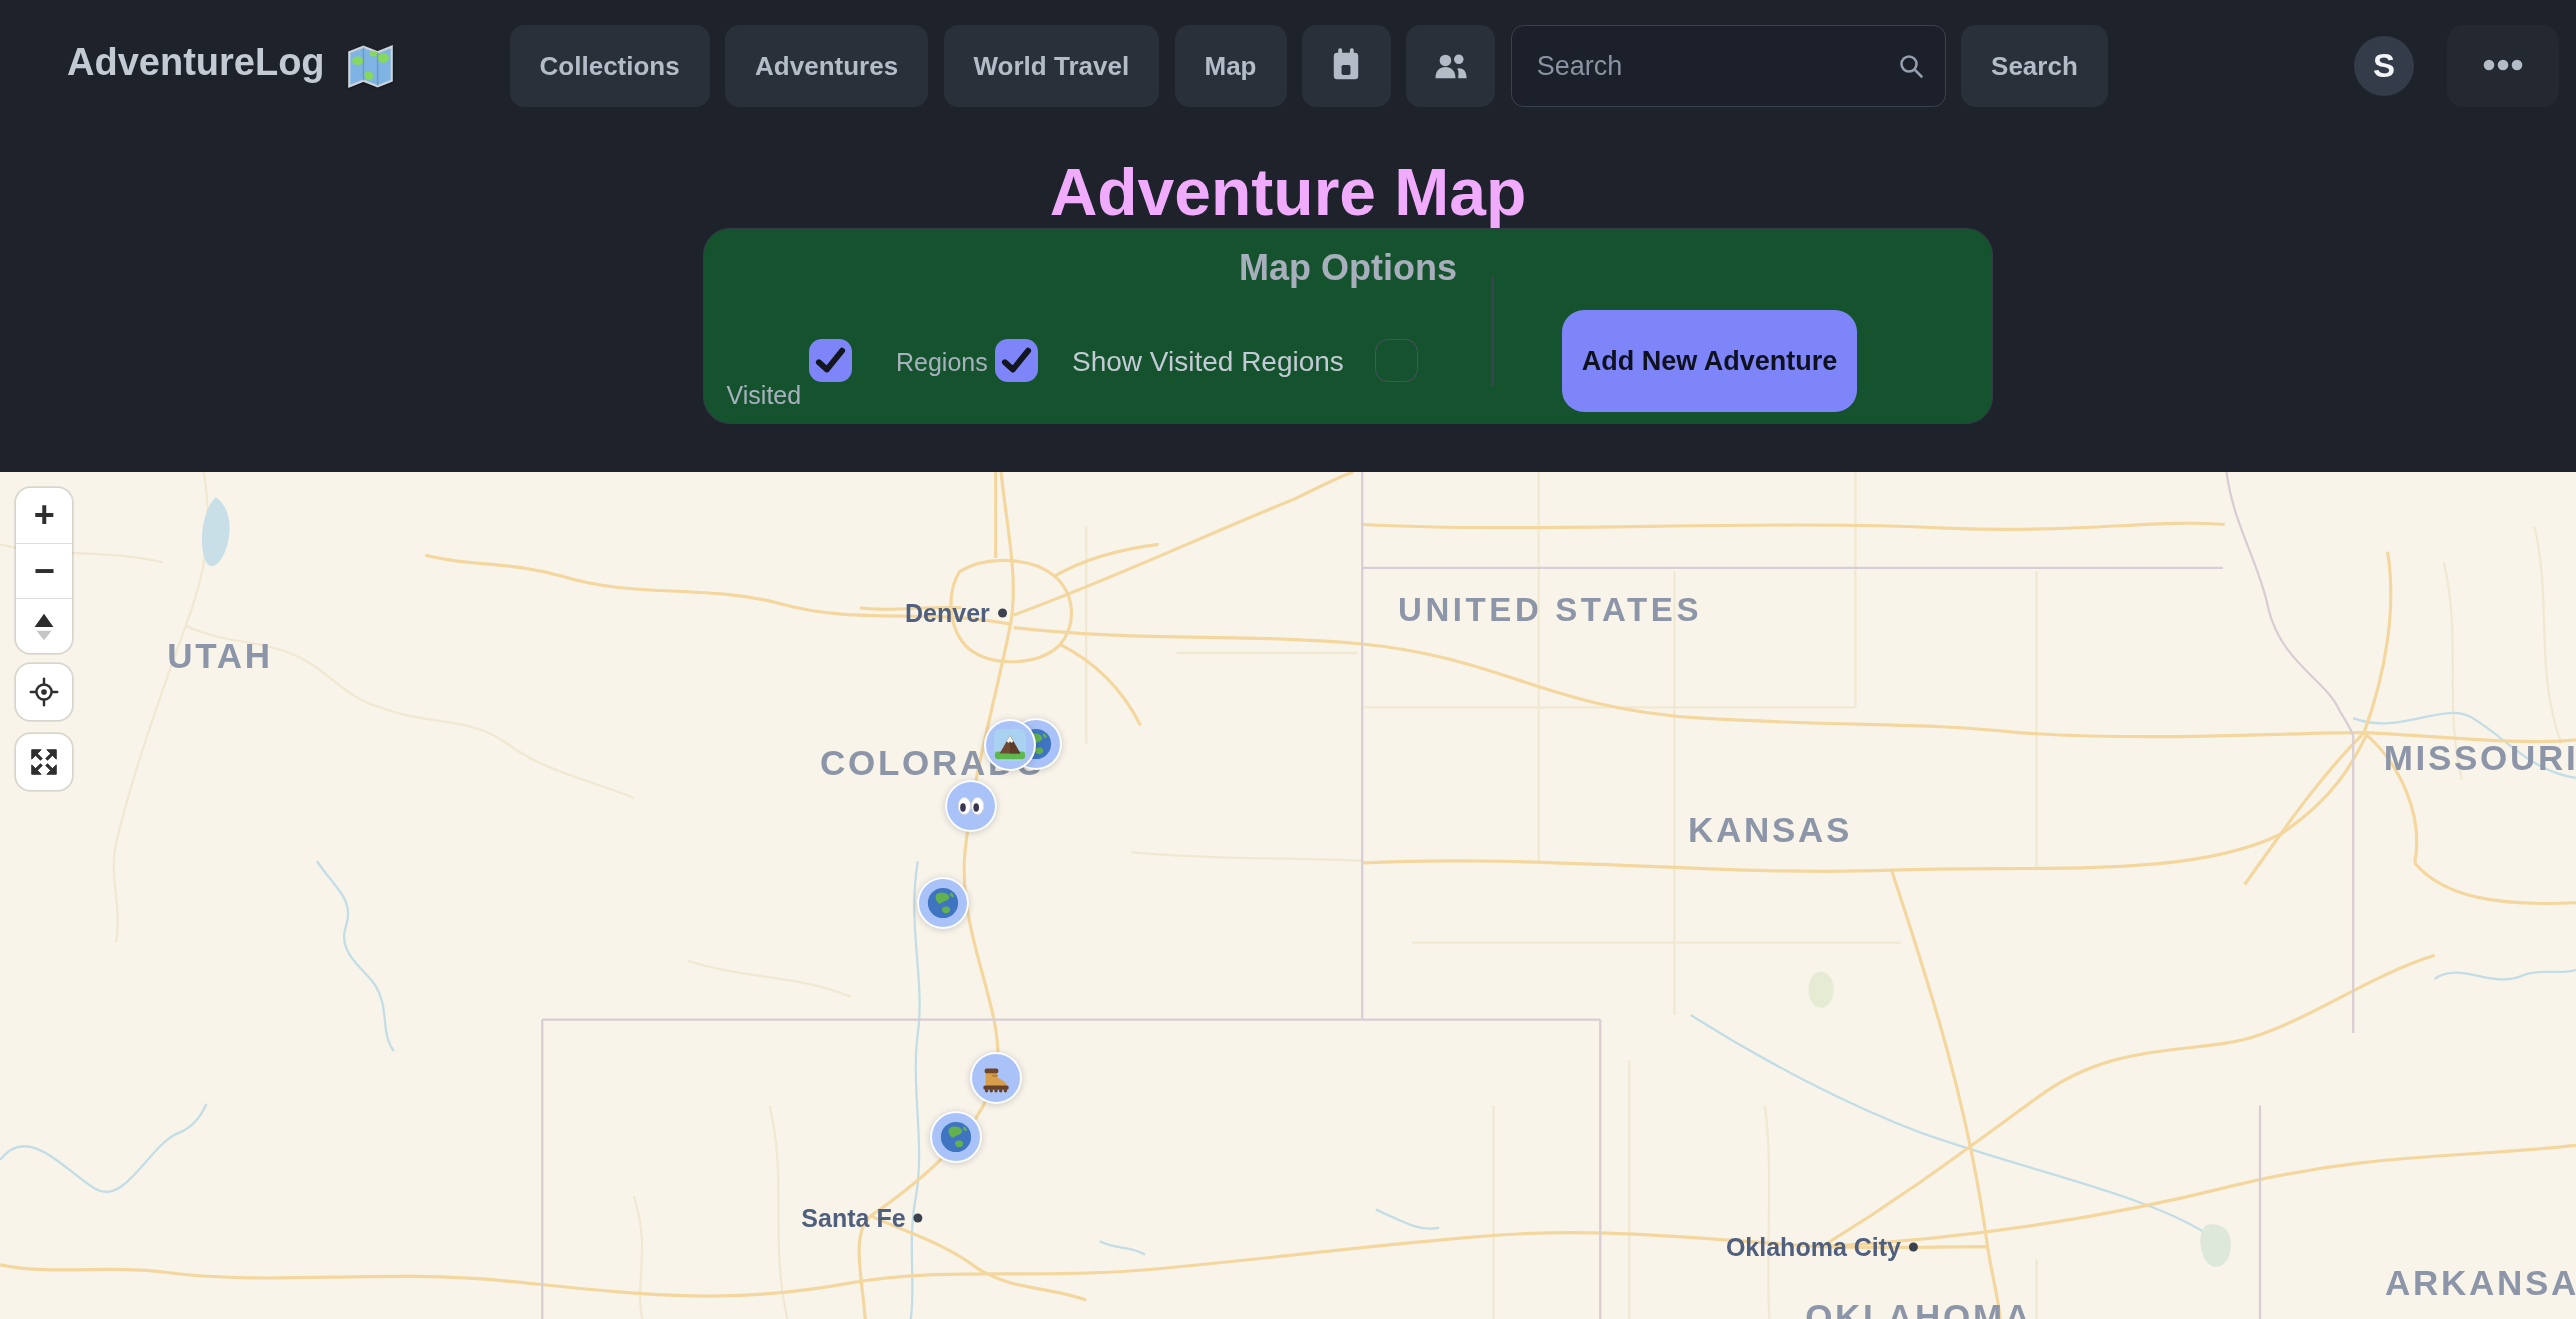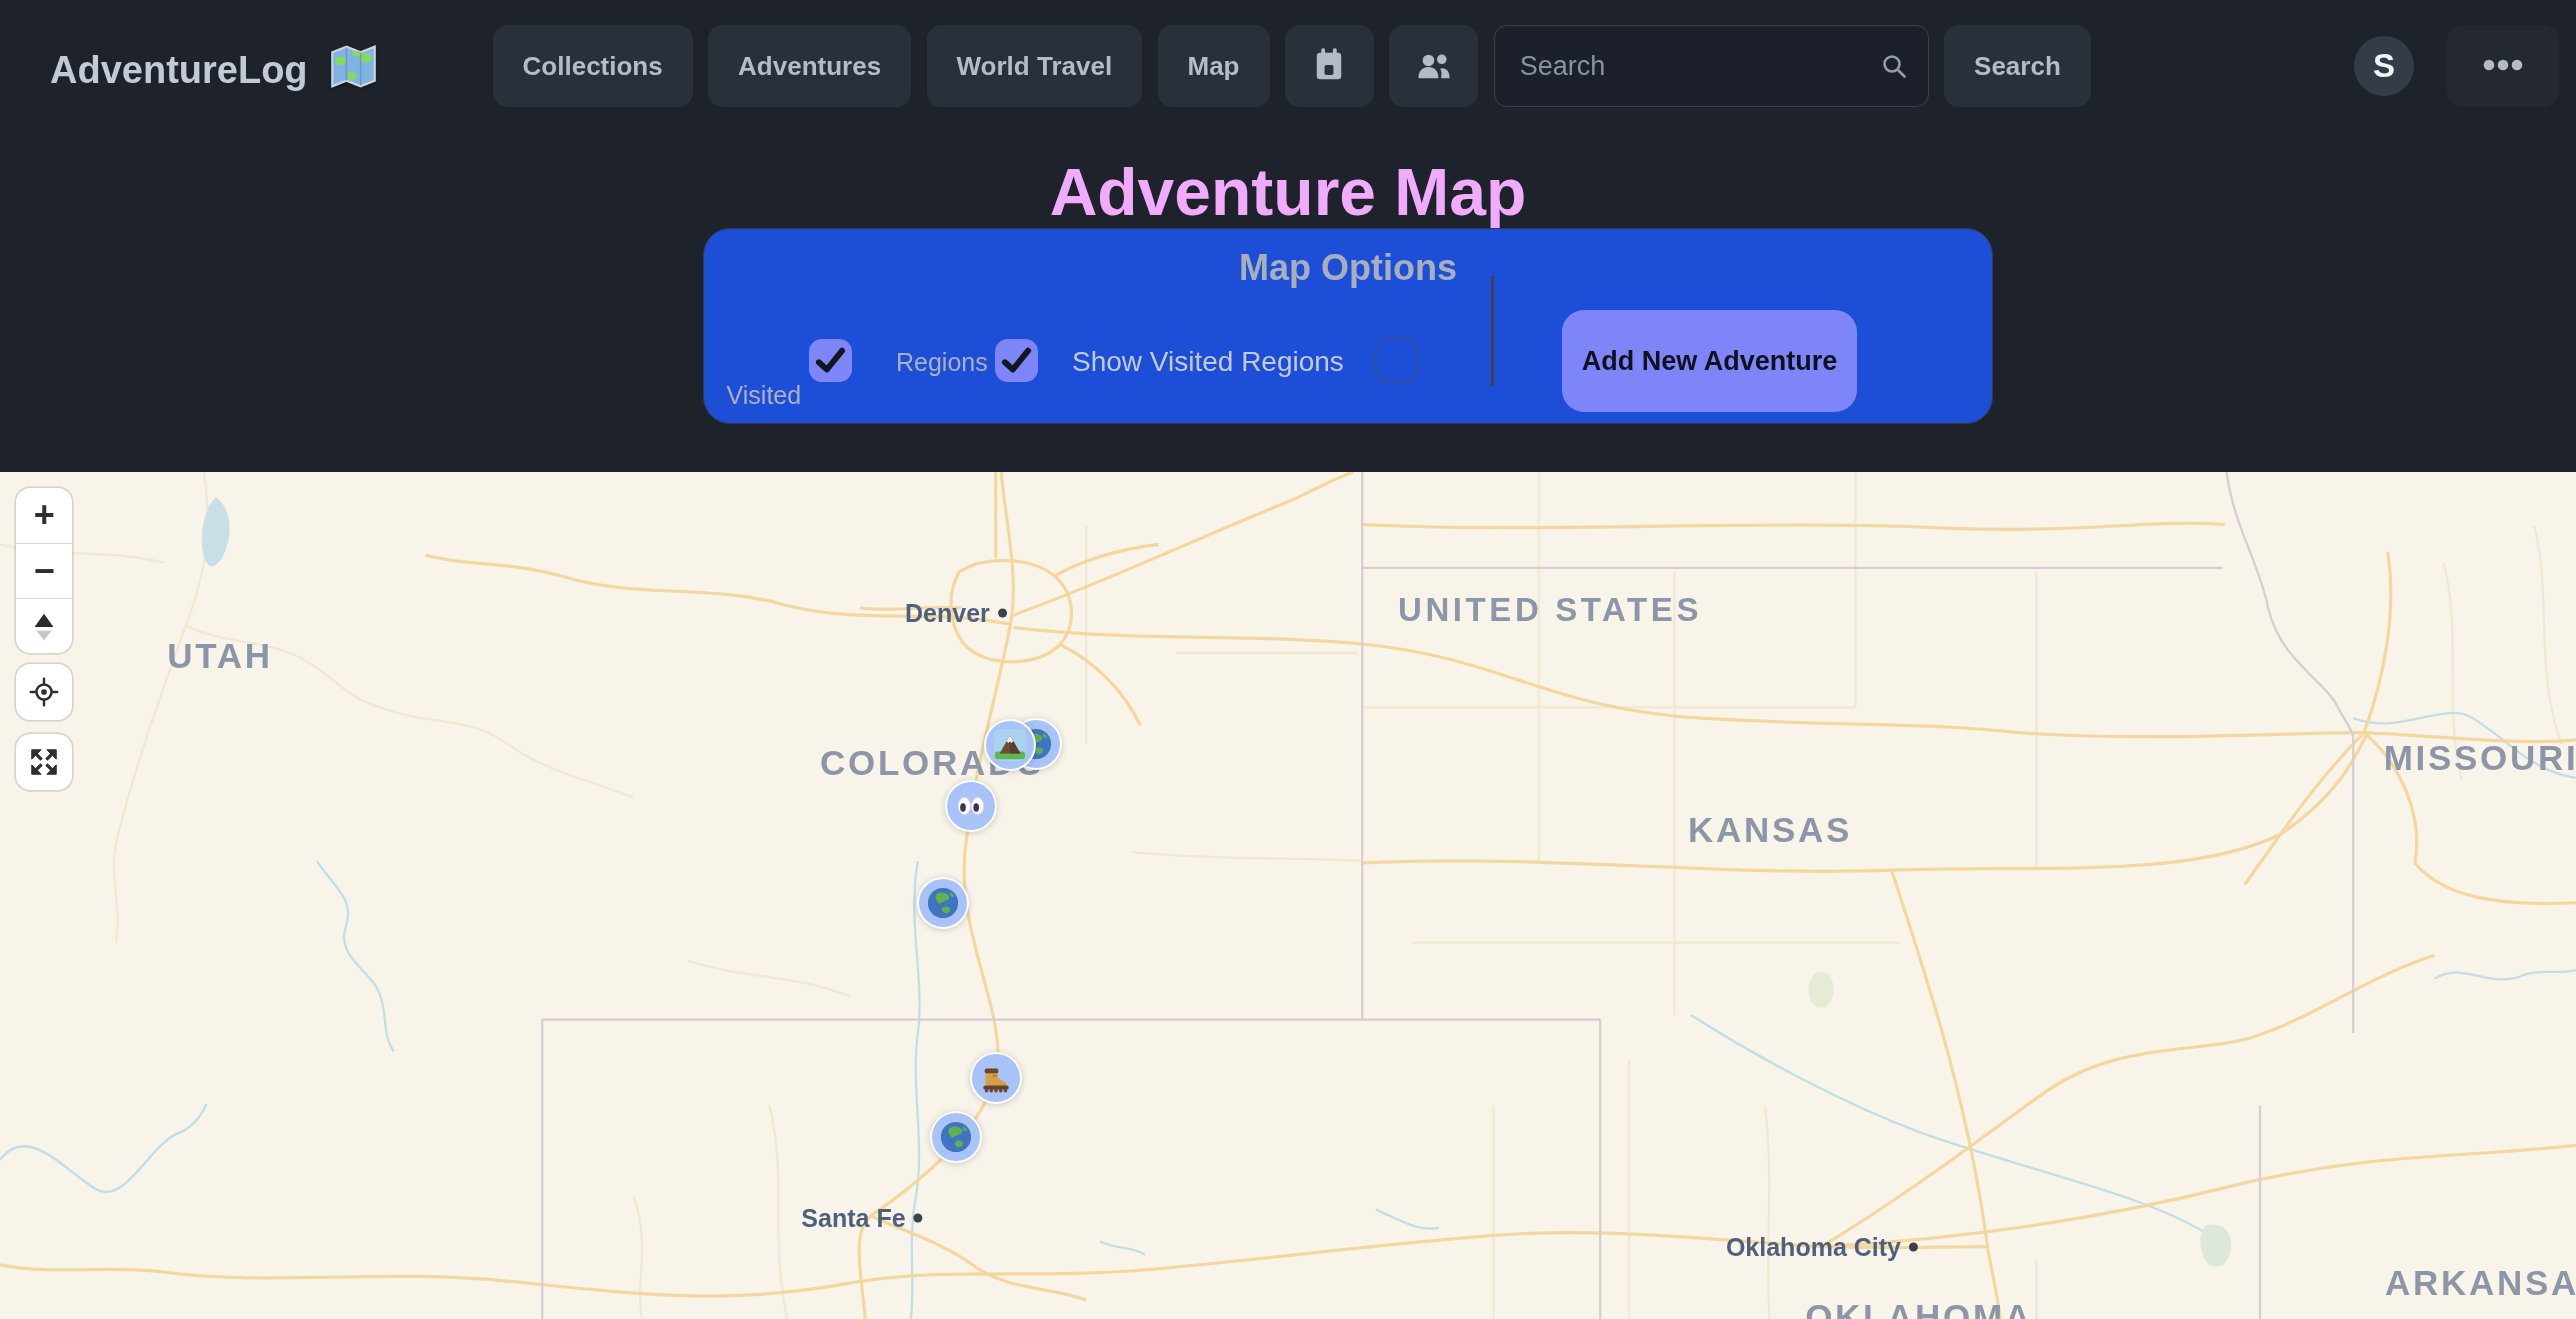--- a/index.html
+++ b/index.html
@@ -4,21 +4,21 @@
 <style>
   html,body{margin:0;padding:0;}
   body{
     width:2576px;height:1320px;position:relative;overflow:hidden;
     background:#1e222b;font-family:"Liberation Sans",sans-serif;
     -webkit-font-smoothing:antialiased;
   }
   
   .navbar{position:absolute;top:0;left:0;width:2576px;height:132px;
     display:flex;align-items:center;padding:0 17px 0 50px;box-sizing:border-box;}
-  .brand{display:flex;align-items:flex-end;gap:20px;font-size:38px;font-weight:700;color:#c3cad4;cursor:pointer;}
+  .brand{display:flex;align-items:flex-start;gap:20px;font-size:38px;font-weight:700;color:#c3cad4;cursor:pointer;margin-left:17px;}
   .brand .logo-svg{width:51px;height:51px;display:block;filter:drop-shadow(0 1.8px 1.8px rgba(0,0,0,.4));}
   .nav-group{display:flex;gap:15.4px;margin-left:114px;align-items:center;}
   .nav-btn{height:82px;padding:0 30px;border:none;border-radius:14.5px;background:#2a303a;
     color:#b4bcc8;font-size:26px;font-weight:600;font-family:inherit;display:flex;align-items:center;justify-content:center;cursor:pointer;}
   .icon-btn{width:89px;padding:0;}
   .icon-btn svg{width:40px;height:40px;display:block;}
   .search-wrap{position:relative;margin-left:15.4px;width:435px;height:82px;}
   .search-wrap input{width:100%;height:100%;box-sizing:border-box;background:#1b202a;
     border:1.8px solid #3b424f;border-radius:12.7px;color:#cdd3dc;font-size:27px;font-family:inherit;
     padding:0 58px 0 25px;outline:none;}
@@ -26,21 +26,21 @@
   .search-wrap .mag{position:absolute;right:16.3px;top:22.6px;width:36px;height:36px;pointer-events:none;}
   .right-group{margin-left:auto;display:flex;align-items:center;gap:33px;}
   .avatar{width:60px;height:60px;border-radius:50%;background:#343c49;color:#f2f4f7;
     display:flex;align-items:center;justify-content:center;font-size:33px;font-weight:600;cursor:pointer;}
   .more-btn{width:112px;height:82px;border:none;border-radius:16.3px;background:#232831;display:flex;align-items:center;justify-content:center;cursor:pointer;}
   .more-btn svg{width:52px;height:36px;}
   
   .page-title{position:absolute;top:144px;left:0;width:2576px;height:96px;line-height:96px;
     text-align:center;font-size:66px;font-weight:800;color:#f0abfc;}
   .options-card{position:absolute;top:228px;left:703px;width:1290px;height:196px;box-sizing:border-box;
-    background:#1d4ed8;border:1.8px solid #343b47;border-radius:27px;}
+    background:#14532d;border:1.8px solid #343b47;border-radius:27px;}
   .options-title{position:absolute;top:18px;left:0;width:100%;text-align:center;
     font-size:36px;font-weight:700;color:#a8afbc;}
   .opt-label{position:absolute;font-size:25px;color:#a9b1bf;top:119px;}
   .opt-label.big{font-size:28px;color:#c4cad5;top:117px;}
   .checkbox{position:absolute;top:110px;width:43px;height:43px;border-radius:12.7px;box-sizing:border-box;cursor:pointer;}
   .checkbox.checked{background:#7e85f8;}
   .checkbox.unchecked{background:transparent;border:1.8px solid #4a5160;}
   .checkbox svg{width:43px;height:43px;display:block;}
   .v-divider{position:absolute;left:787px;top:47px;width:2.7px;height:110px;background:#3a4150;}
   .add-btn{position:absolute;left:858px;top:81px;width:295px;height:102px;border:none;border-radius:22px;

